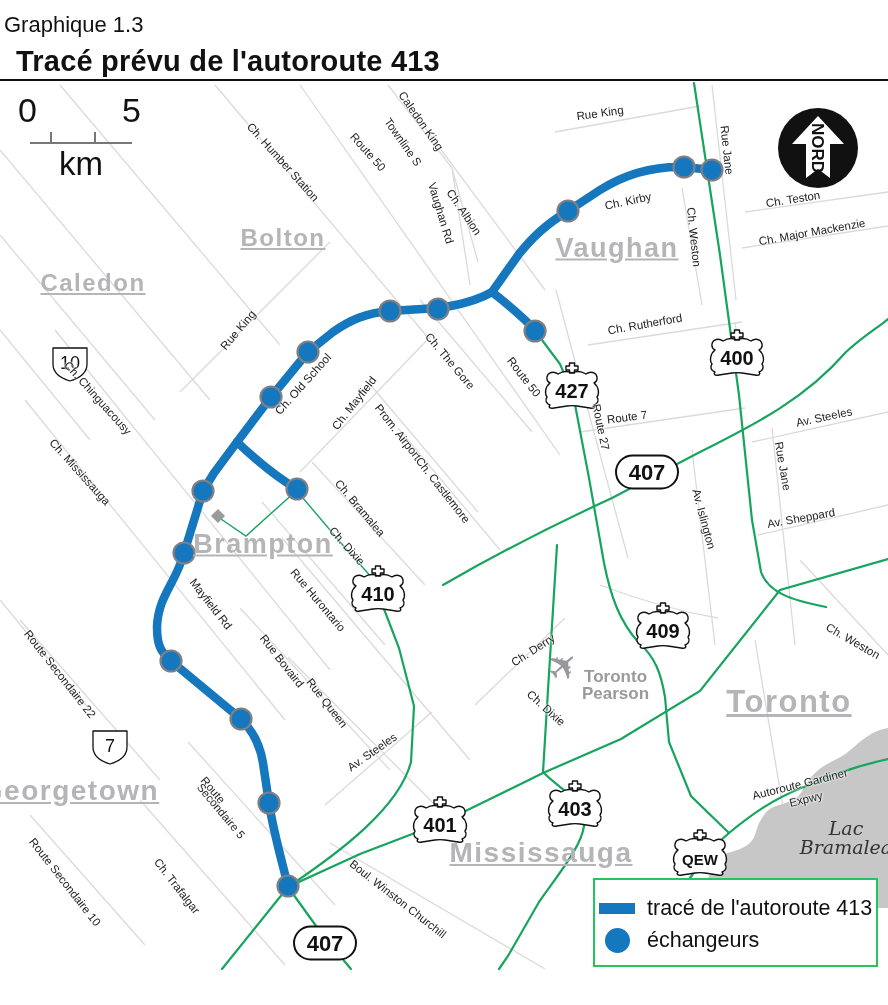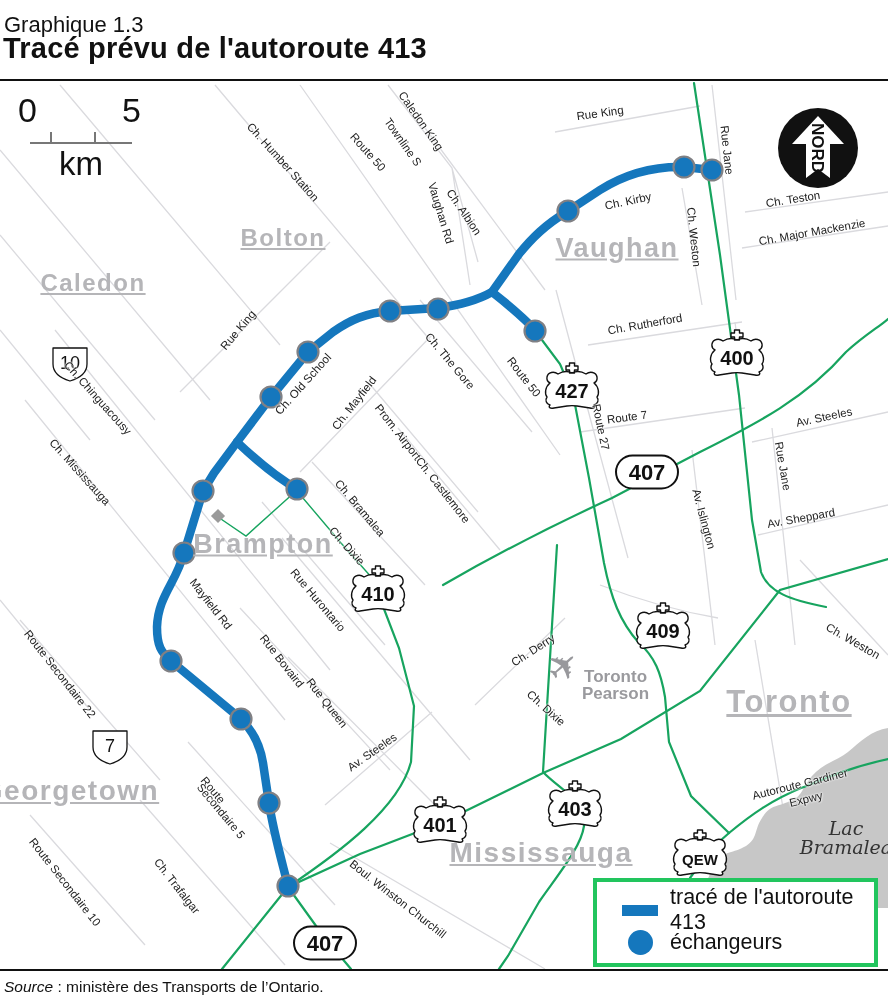--- a/index.html
+++ b/index.html
@@ -2,21 +2,21 @@
 <html lang="fr"><head>
 <meta charset="utf-8">
 <style>
   html,body{margin:0;padding:0;background:#fff;}
   .page{position:relative;width:888px;height:1005px;background:#fff;overflow:hidden;
         font-family:"Liberation Sans",sans-serif;}
   
   .header{position:absolute;top:0;left:0;width:888px;height:81px;background:#fff;
           border-bottom:2.5px solid #111;z-index:6;box-sizing:border-box;}
   .kicker{position:absolute;left:4px;top:12px;font-size:22px;color:#111;}
-  .page-title{position:absolute;left:3px;top:32px;margin:0;font-size:29px;font-weight:bold;color:#111;
+  .page-title{position:absolute;left:3px;top:32px;margin:13px;font-size:29px;font-weight:bold;color:#111;
               letter-spacing:.2px;}
   
   .footer{position:absolute;top:969px;left:0;width:888px;height:36px;background:#fff;
           border-top:2.5px solid #111;z-index:6;box-sizing:border-box;}
   .source-line{position:absolute;left:4px;top:7px;font-size:15.5px;color:#111;}
   .source-word{font-style:italic;}
   
   .map-svg{position:absolute;left:0;top:0;z-index:1;}
   .labels{position:absolute;left:0;top:0;width:888px;height:1005px;z-index:3;pointer-events:none;}
   .road-label{position:absolute;font-size:11.5px;color:#222;white-space:nowrap;
@@ -29,21 +29,21 @@
               transform:translate(-50%,-50%);}
   
   .scalebar{position:absolute;left:0;top:83px;width:170px;height:100px;z-index:4;color:#111;}
   .scale-zero{position:absolute;left:18px;top:8px;font-size:34px;}
   .scale-five{position:absolute;left:122px;top:8px;font-size:34px;}
   .scale-line{position:absolute;left:30px;top:59px;width:102px;height:1.5px;background:#777;}
   .scale-tick{position:absolute;top:49px;width:1.5px;height:11px;background:#777;}
   .scale-unit{position:absolute;left:30px;top:62px;width:102px;text-align:center;font-size:33px;}
   
   .legend{position:absolute;left:593px;top:878px;width:285px;height:89px;background:#fff;
-          border:4px solid #22c55e;z-index:5;box-sizing:border-box;padding:12px 0 0 25px;}
+          border:2px solid #22c55e;z-index:5;box-sizing:border-box;padding:12px 0 0 4px;}
   .legend-row{display:flex;align-items:center;height:32px;}
   .legend-swatch-line{width:36px;height:11px;background:#1577bd;margin-right:12px;flex:0 0 auto;}
   .legend-swatch-dot{width:25px;height:25px;border-radius:50%;background:#1577bd;margin:0 17px 0 6px;flex:0 0 auto;}
   .legend-text{font-size:21.5px;color:#111;}
 </style>
 </head>
 <body>
 
 <div class="page">
 
@@ -262,19 +262,14 @@
       <span class="legend-swatch-dot"></span>
       <span class="legend-text">échangeurs</span>
     </div>
   </div>
 
   <div class="header">
     <div class="kicker">Graphique 1.3</div>
     <h1 class="page-title">Tracé prévu de l'autoroute 413</h1>
   </div>
 
-  <div class="footer">
-    <div class="source-line">
-      <span class="source-word">Source</span><span> : ministère des Transports de l’Ontario.</span>
-    </div>
-  </div>
 
 </div>
 
 </body></html>

